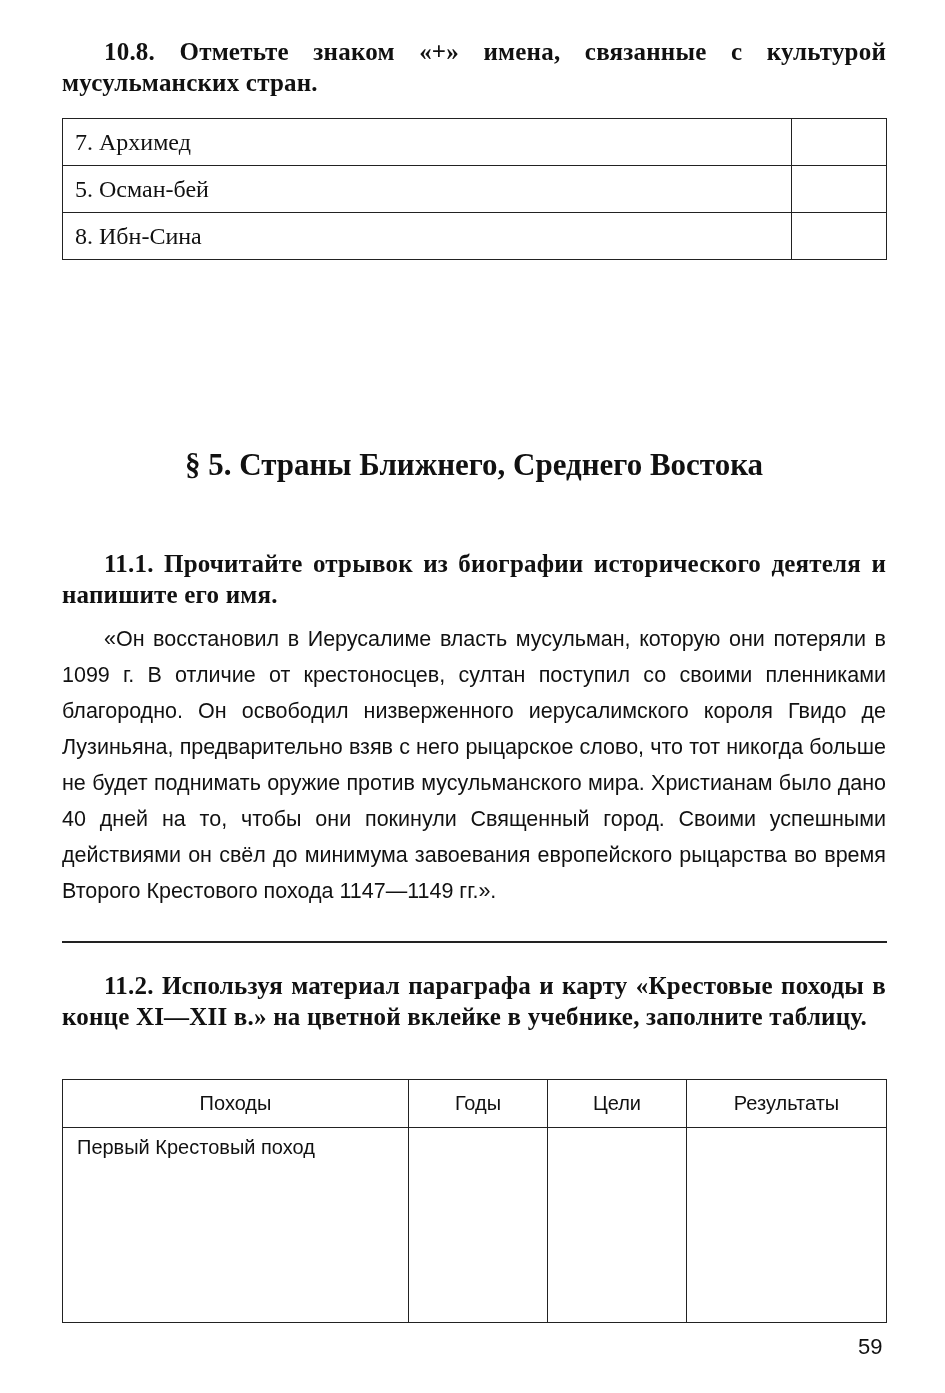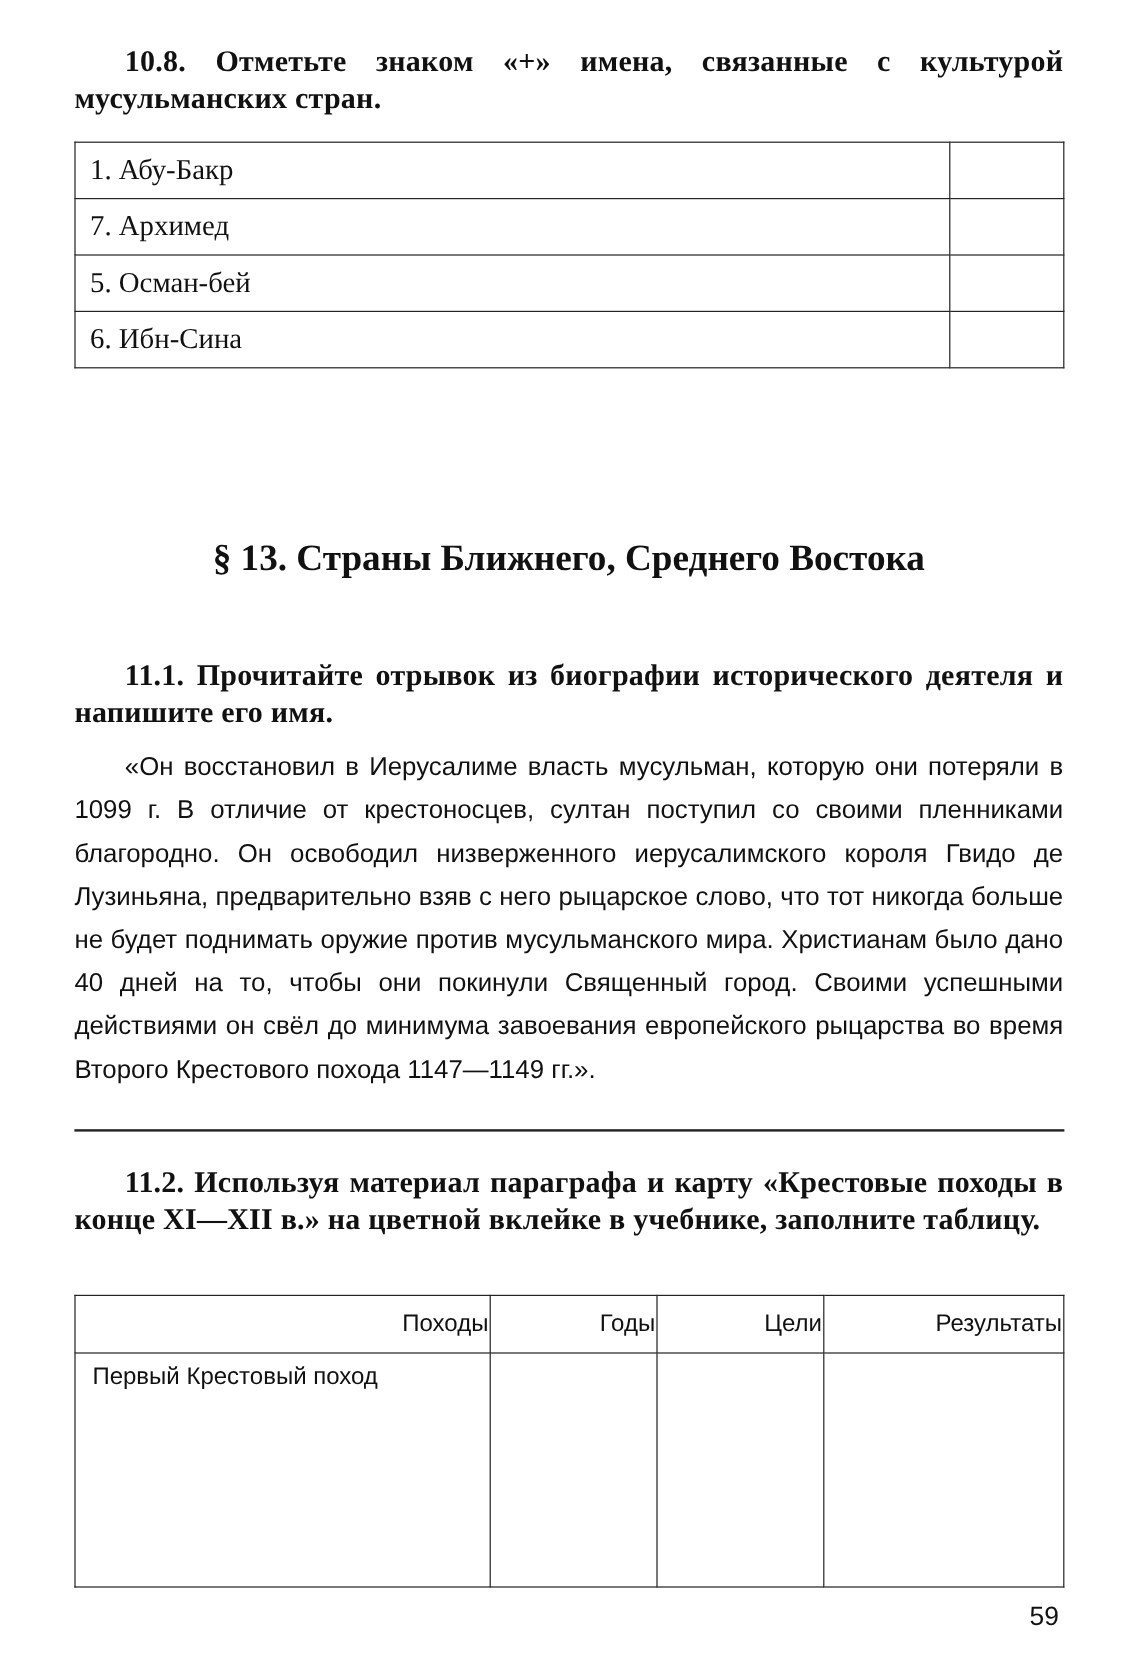--- a/index.html
+++ b/index.html
@@ -24,55 +24,51 @@
   .passage {
     position:absolute; left:62px; width:824px; top:621px;
     font-family: "Liberation Sans", sans-serif; font-size:21.5px; line-height:36px;
     text-align:justify; text-align-last:left;
   }
   .answer-line { position:absolute; left:62px; width:825px; top:941px; border-top:2px solid #222; }
   table.crusades {
     position:absolute; left:62px; top:1079px; width:825px; border-collapse:collapse;
     font-family: "Liberation Sans", sans-serif; font-size:20px;
   }
-  table.crusades th { font-weight:normal; border:1.5px solid #222; height:45px; text-align:right; }
+  table.crusades th { font-weight:normal; border:1.5px solid #222; height:45px; text-align:center; }
   table.crusades td { border:1.5px solid #222; height:186px; vertical-align:top; padding:8px 0 0 14px; }
   .page-number { position:absolute; left:858px; top:1334px; font-family:"Liberation Sans", sans-serif; font-size:22px; }
 </style>
 </head>
 <body>
 
 <div class="task-title indent" style="top:36px;">
   <span class="num">10.8.</span>
   <span>Отметьте знаком «+» имена, связанные с культурой мусульманских стран.</span>
 </div>
 
 <table class="names">
   <tbody>
     <tr>
-      <td>1. Абу-Бакр</td>
-      <td class="mark"></td>
-    </tr>
-    <tr>
       <td>7. Архимед</td>
       <td class="mark"></td>
     </tr>
     <tr>
       <td>5. Осман-бей</td>
       <td class="mark"></td>
     </tr>
     <tr>
-      <td>6. Ибн-Сина</td>
+      <td>8. Ибн-Сина</td>
       <td class="mark"></td>
     </tr>
   </tbody>
 </table>
 
 <div class="section-heading">
-  <div>§ 13. Страны Ближнего, Среднего Востока</div>
+  <div>§ 5. Страны Ближнего, Среднего Востока</div>
 </div>
 
 <div class="task-title indent" style="top:548px;">
   <span class="num">11.1.</span>
   <span>Прочитайте отрывок из биографии исторического деятеля и напишите его имя.</span>
 </div>
 
 <div class="passage indent">«Он восстановил в Иерусалиме власть мусульман, которую они потеряли в 1099 г. В отличие от крестоносцев, султан поступил со своими пленниками благородно. Он освободил низверженного иерусалимского короля Гвидо де Лузиньяна, предварительно взяв с него рыцарское слово, что тот никогда больше не будет поднимать оружие против мусульманского мира. Христианам было дано 40 дней на то, чтобы они покинули Священный город. Своими успешными действиями он свёл до минимума завоевания европейского рыцарства во время Второго Крестового похода 1147—1149 гг.».</div>
 
 <div class="answer-line"></div>

